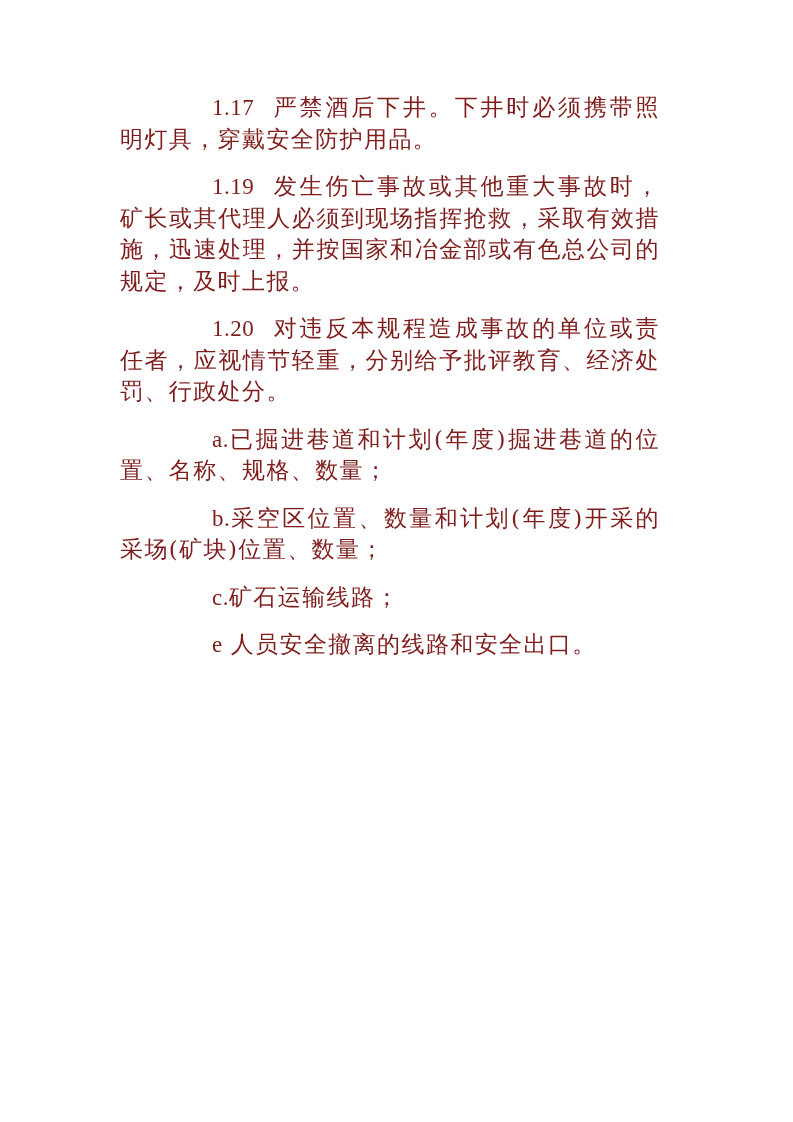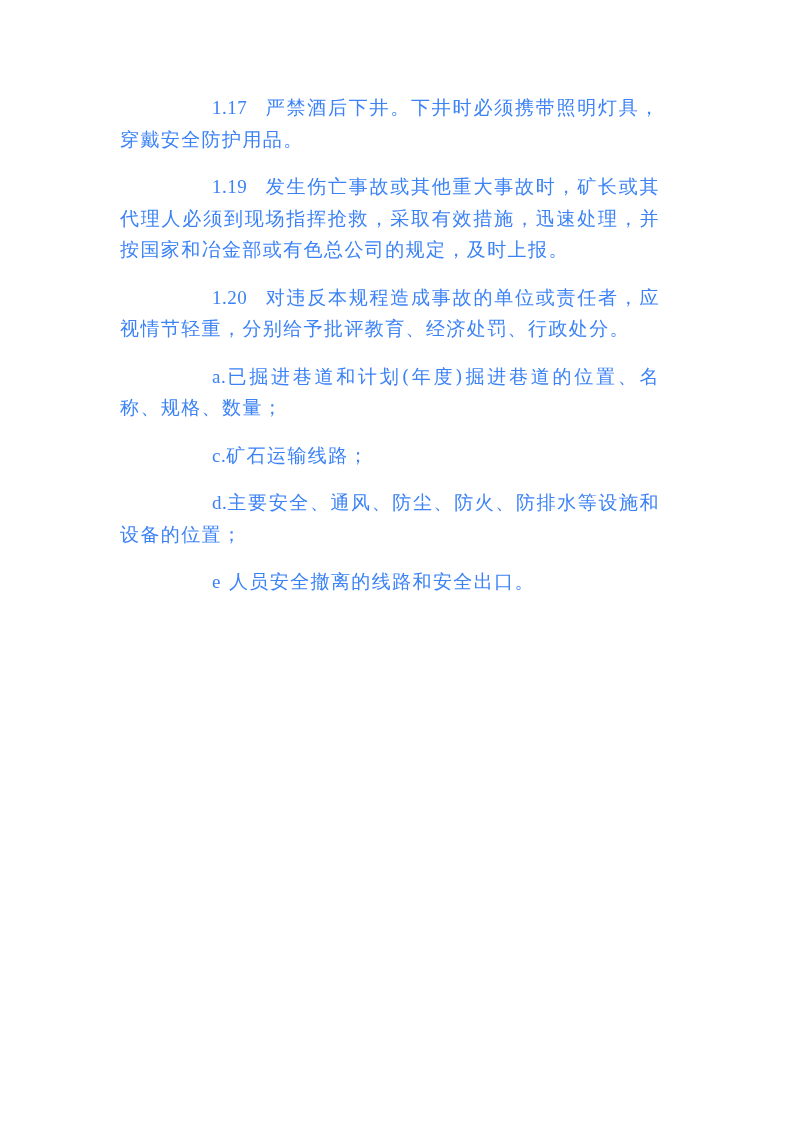--- a/index.html
+++ b/index.html
@@ -11,23 +11,23 @@
       width: 793px;
       height: 1122px;
       position: relative;
       overflow: hidden;
     }
     .page {
       position: absolute;
       left: 120px;
       top: 92px;
       width: 540px;
-      color: #3b82f6;
+      color: #7f1d1d;
       font-family: "DejaVu Serif", "Liberation Serif", serif;
-      font-size: 19px;
+      font-size: 23px;
       line-height: 31.5px;
       letter-spacing: 1.4px;
     }
     .para {
       margin: 0 0 16px 0;
       text-indent: 92px;
       text-align: justify;
       text-align-last: left;
     }
     .num {
@@ -48,21 +48,21 @@
 
 
   <p class="para"><span class="num">1.19</span><span class="gap"></span><span>发生伤亡事故或其他重大事故时，矿长或其代理人必须到现场指挥抢救，采取有效措施，迅速处理，并按国家和冶金部或有色总公司的规定，及时上报。</span></p>
 
 
   <p class="para"><span class="num">1.20</span><span class="gap"></span><span>对违反本规程造成事故的单位或责任者，应视情节轻重，分别给予批评教育、经济处罚、行政处分。</span></p>
 
 
   <p class="para"><span class="num">a.</span><span>已掘进巷道和计划(年度)掘进巷道的位置、名称、规格、数量；</span></p>
 
+  <p class="para"><span class="num">b.</span><span>采空区位置、数量和计划(年度)开采的采场(矿块)位置、数量；</span></p>
 
   <p class="para"><span class="num">c.</span><span>矿石运输线路；</span></p>
 
-  <p class="para"><span class="num">d.</span><span>主要安全、通风、防尘、防火、防排水等设施和设备的位置；</span></p>
 
   <p class="para"><span class="num">e</span><span style="display:inline-block;width:8px"></span><span>人员安全撤离的线路和安全出口。</span></p>
 
 
 </div>
 
 </body></html>

